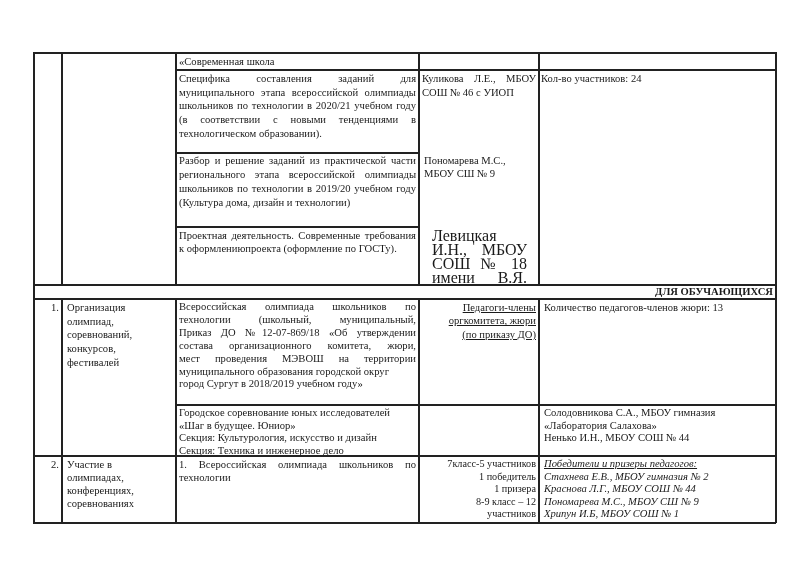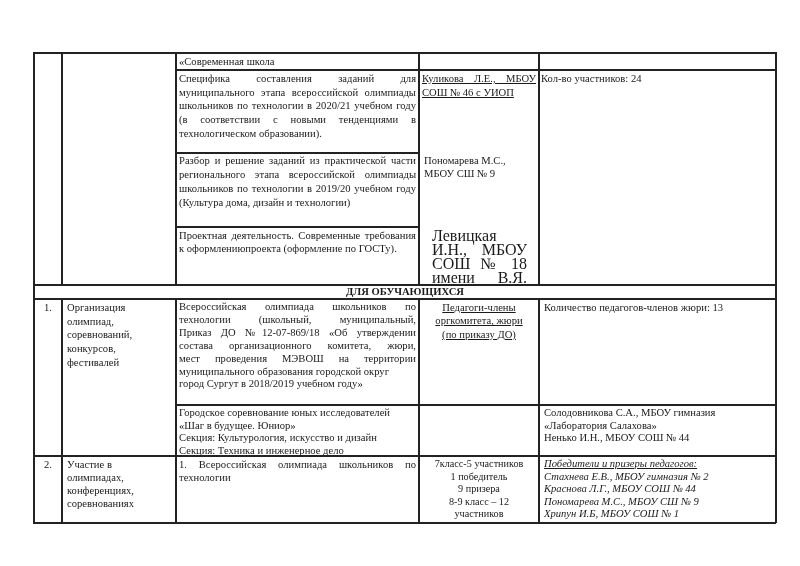--- a/index.html
+++ b/index.html
@@ -3,21 +3,21 @@
 <meta charset="utf-8">
 <style>
   html, body { margin: 0; padding: 0; background: #ffffff; }
   body { width: 800px; height: 566px; position: relative; overflow: hidden;
          font-family: "Liberation Serif", serif; color: #1a1a1a; }
   .page { position: absolute; left: 0; top: 0; width: 733px; height: 566px; }
   .cell { position: absolute; box-sizing: border-box; font-size: 10.6px; line-height: 13.4px; padding: 1px 2px 0 3px; overflow: hidden; }
   .hl { position: absolute; height: 1.6px; background: #222; }
   .vl { position: absolute; width: 1.6px; background: #222; }
   .just { text-align: justify; text-align-last: left; }
-  .center { text-align: center; }
+  .center { text-align: right; }
   .bold { font-weight: bold; }
   .underline { text-decoration: underline; }
   .line { display: block; }
 </style>
 </head>
 <body>
 
 <div class="page">
 
   <div class="hl" style="left:33px; width:743px; top:52px;"></div>
@@ -47,21 +47,21 @@
   <div class="vl" style="left:538px; top:298px; height:225px;"></div>
   <div class="vl" style="left:775px; top:298px; height:225px;"></div>
 
   <div class="cell" style="left:176px; top:54px; width:242px; height:15px;">
     <span>«Современная школа</span>
   </div>
 
   <div class="cell just" style="left:176px; top:71px; width:242px; height:81px; line-height:13.7px;">
     <span>Специфика составления заданий для муниципального этапа всероссийской олимпиады школьников по технологии в 2020/21 учебном году (в соответствии с новыми тенденциями в технологическом образовании).</span>
   </div>
-  <div class="cell just" style="left:419px; top:71px; width:119px; height:81px; line-height:13.7px;text-decoration:underline;">
+  <div class="cell just" style="left:419px; top:71px; width:119px; height:81px; line-height:13.7px;">
     <span>Куликова Л.Е., МБОУ СОШ № 46 с УИОП</span>
   </div>
   <div class="cell" style="left:539px; top:71px; width:236px; height:81px; padding-left:2px;">
     <span>Кол-во участников: 24</span>
   </div>
 
   <div class="cell just" style="left:176px; top:153px; width:242px; height:73px; line-height:14px;">
     <span>Разбор и решение заданий из практической части регионального этапа всероссийской олимпиады школьников по технологии в 2019/20 учебном году (Культура дома, дизайн и технологии)</span>
   </div>
   <div class="cell" style="left:419px; top:153px; width:119px; height:73px; padding-left:5px;">
@@ -128,21 +128,21 @@
     <span class="line">конференциях,</span>
     <span class="line">соревнованиях</span>
   </div>
   <div class="cell just" style="left:176px; top:457px; width:242px; height:65px;">
     <span class="line" style="text-align-last:justify;">1. Всероссийская олимпиада школьников по</span>
     <span class="line">технологии</span>
   </div>
   <div class="cell center" style="left:419px; top:457px; width:119px; height:65px; font-size:10.2px; line-height:12.6px;">
     <span class="line">7класс-5 участников</span>
     <span class="line">1 победитель</span>
-    <span class="line">9 призера</span>
+    <span class="line">1 призера</span>
     <span class="line">8-9 класс – 12</span>
     <span class="line">участников</span>
   </div>
   <div class="cell" style="left:539px; top:457px; width:236px; height:65px; padding-left:5px; line-height:12.6px;font-style:italic;">
     <span class="line underline">Победители и призеры педагогов:</span>
     <span class="line">Стахнева Е.В., МБОУ гимназия № 2</span>
     <span class="line">Краснова Л.Г., МБОУ СОШ № 44</span>
     <span class="line">Пономарева М.С., МБОУ СШ № 9</span>
     <span class="line">Хрипун И.Б, МБОУ СОШ № 1</span>
   </div>

